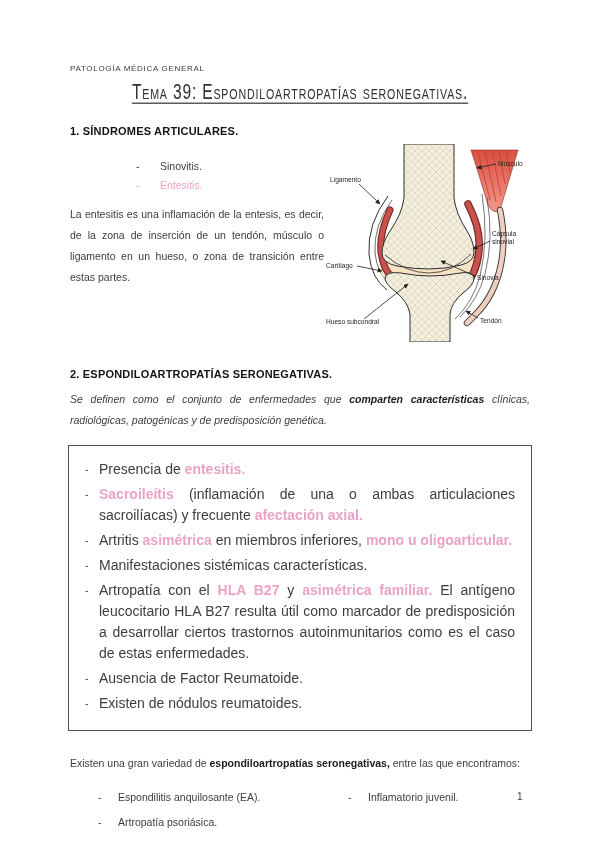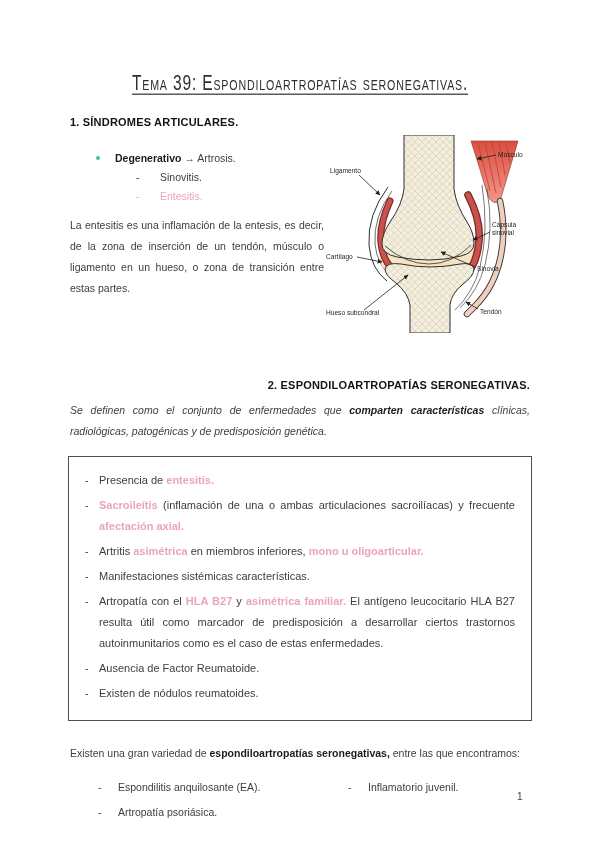--- a/index.html
+++ b/index.html
@@ -24,21 +24,21 @@
     letter-spacing:1px;
     transform:scale(.82,1.18); transform-origin:center top;
     text-decoration:underline;
     text-underline-offset:3px;
     text-decoration-thickness:1px;
   }
   .sec-heading {
     font-size:11px; font-weight:700; color:#141414; letter-spacing:.2px;
   }
   #h1 { margin-top:24px; }
-  #h2 { margin-top:38px;text-align:right; }
+  #h2 { margin-top:18px; }
 
   .body-text { font-size:10.5px; line-height:21px; text-align:justify; color:#3d3d3d; }
 
   .row { display:flex; margin-top:11px; }
   .left-col { width:254px; flex:none; }
   .figure-col { width:206px; flex:none; margin-left:0; position:relative; top:-4px; }
 
   .s-bold { font-weight:700; color:#1d1d1d; }
   .s-teal-bold { font-weight:700; color:var(--teal); }
   .s-pink-bold { font-weight:700; color:var(--pink); }
@@ -57,21 +57,21 @@
   .para-entesitis { margin-top:9px; width:254px; }
   .sec2-intro { margin-top:9px;font-style:italic; }
 
   .feature-box {
     margin:14px 0 0 -2px; width:464px;
     border:1px solid #4e4e4e;
     padding:13px 16px 12px 12px;
   }
   .box-item { display:flex; margin-bottom:4px; }
   .box-item .dash { flex:none; width:18px; text-align:left; padding-left:4px; font-size:10.5px; line-height:21px; color:#3d3d3d; }
-  .box-item .box-text { flex:1; font-size:11px; line-height:21px; text-align:justify; }
+  .box-item .box-text { flex:1; font-size:14px; line-height:21px; text-align:justify; }
 
   .outro { margin-top:22px; }
 
   .disease-cols { display:flex; margin-top:13px; }
   .disease-col-left { width:255px; flex:none; }
   .disease-col-right { flex:1; }
   .dash-item { position:relative; padding-left:48px; line-height:20px; font-size:10.5px; margin-bottom:5px; }
   .dash-item .dash { position:absolute; left:28px; }
   .disease-col-right .dash-item { padding-left:43px; }
   .disease-col-right .dash-item .dash { left:23px; }
@@ -79,32 +79,32 @@
   .page-number { position:absolute; left:517px; top:791px; font-size:10px; color:#3d3d3d; }
 
   
   .fig-label { font-size:6.6px; fill:#1f1f1f; font-family:"Liberation Sans", sans-serif; }
 </style>
 </head>
 <body>
 
 <div class="page">
 
+  <div class="course-header">PATOLOGÍA MÉDICA GENERAL</div>
 
   <div class="title-wrap">
     <span class="doc-title">Tema 39: Espondiloartropatías seronegativas.</span>
   </div>
 
   <div class="sec-heading" id="h1">1. SÍNDROMES ARTICULARES.</div>
 
   <div class="row">
     <div class="left-col">
 
       <div class="dot-list">
-        <div class="dot-item"><span class="s-bold">Degenerativo</span><span> → Artrosis.</span></div>
         <div class="sub-list">
           <div class="sub-item">
             <span class="sub-dash">-</span>
             <span>Sinovitis.</span>
           </div>
           <div class="sub-item pink">
             <span class="sub-dash">-</span>
             <span>Entesitis.</span>
           </div>
         </div>

